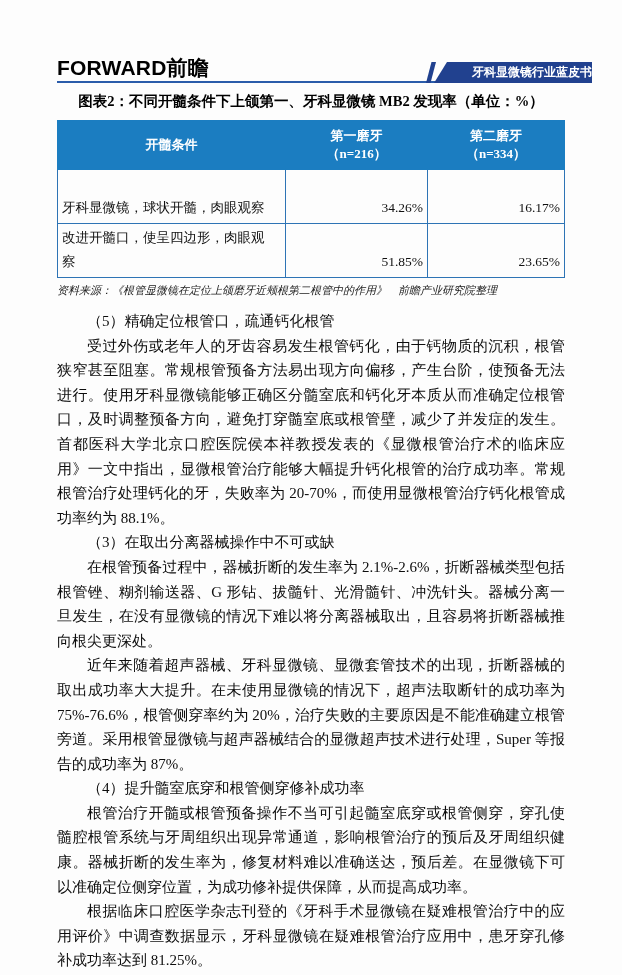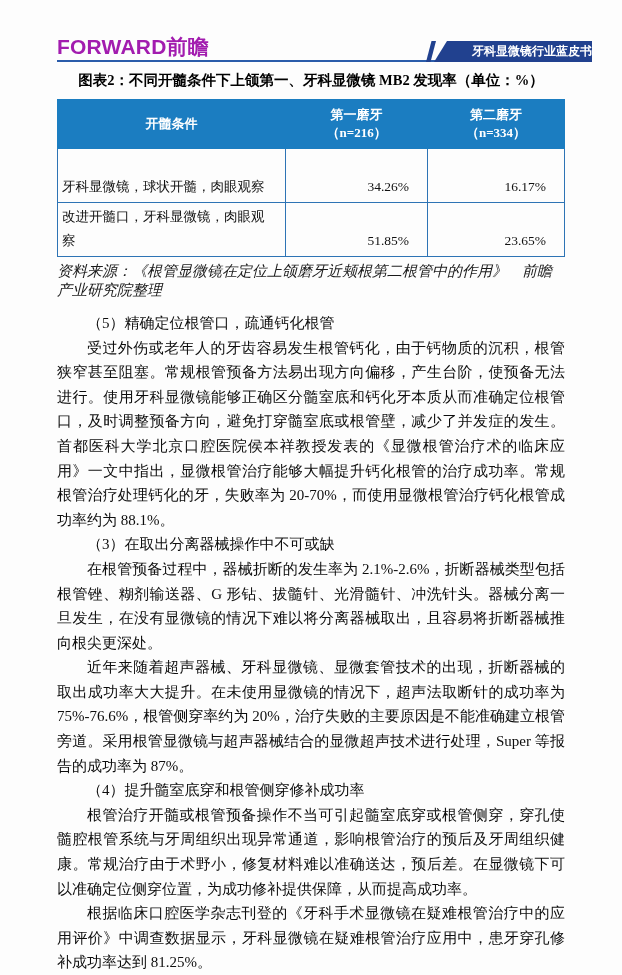--- a/index.html
+++ b/index.html
@@ -12,21 +12,21 @@
     display:flex;flex-direction:column;
     font-family:"Liberation Serif","DejaVu Serif",serif;
     color:#111;
     overflow:hidden;
   }
   
   .header{position:relative;margin-top:49px;height:34px;}
   .logo{
     position:absolute;left:57px;bottom:5px;
     font-family:"Liberation Sans","DejaVu Sans",sans-serif;
-    font-weight:bold;font-size:21px;color:#a21caf;letter-spacing:0.2px;
+    font-weight:bold;font-size:21px;color:#000000;letter-spacing:0.2px;
     line-height:1;
   }
   .header-rule{position:absolute;left:57px;right:30px;bottom:0;height:2px;background:#2a5caa;}
   .hribbon{
     position:absolute;right:30px;bottom:0;height:21px;width:158px;
     background:#21418f;color:#fff;
     font-family:"Liberation Sans","DejaVu Sans",sans-serif;
     font-weight:bold;font-size:12px;line-height:21px;text-align:right;
     clip-path:polygon(13px 0,100% 0,100% 100%,0 100%);
   }
@@ -47,24 +47,24 @@
     background:#1b7dc1;color:#fff;font-weight:bold;font-size:13px;
     padding:6px 16px;border:1px solid #1b7dc1;border-left:1px solid #4f9fd6;
     text-align:center;
   }
   table.data th:first-child{border-left:1px solid #1b7dc1;}
   table.data td{
     border:1px solid #2e74b5;font-size:13.5px;color:#111;
     height:48px;vertical-align:bottom;line-height:24px;
     padding:2px 8px 3px 4px;
   }
-  table.data td.val{text-align:right;padding-right:18px;}
+  table.data td.val{text-align:right;padding-right:4px;}
   
   .source{
-    margin:5px 57px 0;font-style:italic;font-size:15px;color:#1a1a1a;
+    margin:5px 57px 0;font-style:italic;font-size:11px;color:#1a1a1a;
   }
   
   .bodytext{
     margin:11px 57px 0;font-size:15px;line-height:24.6px;text-align:justify;color:#0d0d0d;
   }
   .bodytext p{margin:0;text-indent:2em;}
 </style>
 </head>
 <body>
 
@@ -92,33 +92,33 @@
         <th>第二磨牙（n=334）</th>
       </tr>
     </thead>
     <tbody>
       <tr>
         <td>牙科显微镜，球状开髓，肉眼观察</td>
         <td class="val">34.26%</td>
         <td class="val">16.17%</td>
       </tr>
       <tr>
-        <td>改进开髓口，牙科显微镜，肉眼观察</td>
+        <td>改进开髓口，使呈四边形，肉眼观察</td>
         <td class="val">51.85%</td>
         <td class="val">23.65%</td>
       </tr>
     </tbody>
   </table>
 
   <div class="source">资料来源：《根管显微镜在定位上颌磨牙近颊根第二根管中的作用》　前瞻产业研究院整理</div>
 
   <div class="bodytext">
     <p>（5）精确定位根管口，疏通钙化根管</p>
     <p>受过外伤或老年人的牙齿容易发生根管钙化，由于钙物质的沉积，根管狭窄甚至阻塞。常规根管预备方法易出现方向偏移，产生台阶，使预备无法进行。使用牙科显微镜能够正确区分髓室底和钙化牙本质从而准确定位根管口，及时调整预备方向，避免打穿髓室底或根管壁，减少了并发症的发生。首都医科大学北京口腔医院侯本祥教授发表的《显微根管治疗术的临床应用》一文中指出，显微根管治疗能够大幅提升钙化根管的治疗成功率。常规根管治疗处理钙化的牙，失败率为 20-70%，而使用显微根管治疗钙化根管成功率约为 88.1%。</p>
     <p>（3）在取出分离器械操作中不可或缺</p>
     <p>在根管预备过程中，器械折断的发生率为 2.1%-2.6%，折断器械类型包括根管锉、糊剂输送器、G 形钻、拔髓针、光滑髓针、冲洗针头。器械分离一旦发生，在没有显微镜的情况下难以将分离器械取出，且容易将折断器械推向根尖更深处。</p>
     <p>近年来随着超声器械、牙科显微镜、显微套管技术的出现，折断器械的取出成功率大大提升。在未使用显微镜的情况下，超声法取断针的成功率为 75%-76.6%，根管侧穿率约为 20%，治疗失败的主要原因是不能准确建立根管旁道。采用根管显微镜与超声器械结合的显微超声技术进行处理，Super 等报告的成功率为 87%。</p>
     <p>（4）提升髓室底穿和根管侧穿修补成功率</p>
-    <p>根管治疗开髓或根管预备操作不当可引起髓室底穿或根管侧穿，穿孔使髓腔根管系统与牙周组织出现异常通道，影响根管治疗的预后及牙周组织健康。常规治疗由于术野小，修复材料难以准确送达，预后差。在显微镜下可以准确定位侧穿位置，为成功修补提供保障，从而提高成功率。</p>
+    <p>根管治疗开髓或根管预备操作不当可引起髓室底穿或根管侧穿，穿孔使髓腔根管系统与牙周组织出现异常通道，影响根管治疗的预后及牙周组织健康。器械折断的发生率为，修复材料难以准确送达，预后差。在显微镜下可以准确定位侧穿位置，为成功修补提供保障，从而提高成功率。</p>
     <p>根据临床口腔医学杂志刊登的《牙科手术显微镜在疑难根管治疗中的应用评价》中调查数据显示，牙科显微镜在疑难根管治疗应用中，患牙穿孔修补成功率达到 81.25%。</p>
   </div>
 
 </div>
 
 </body></html>

